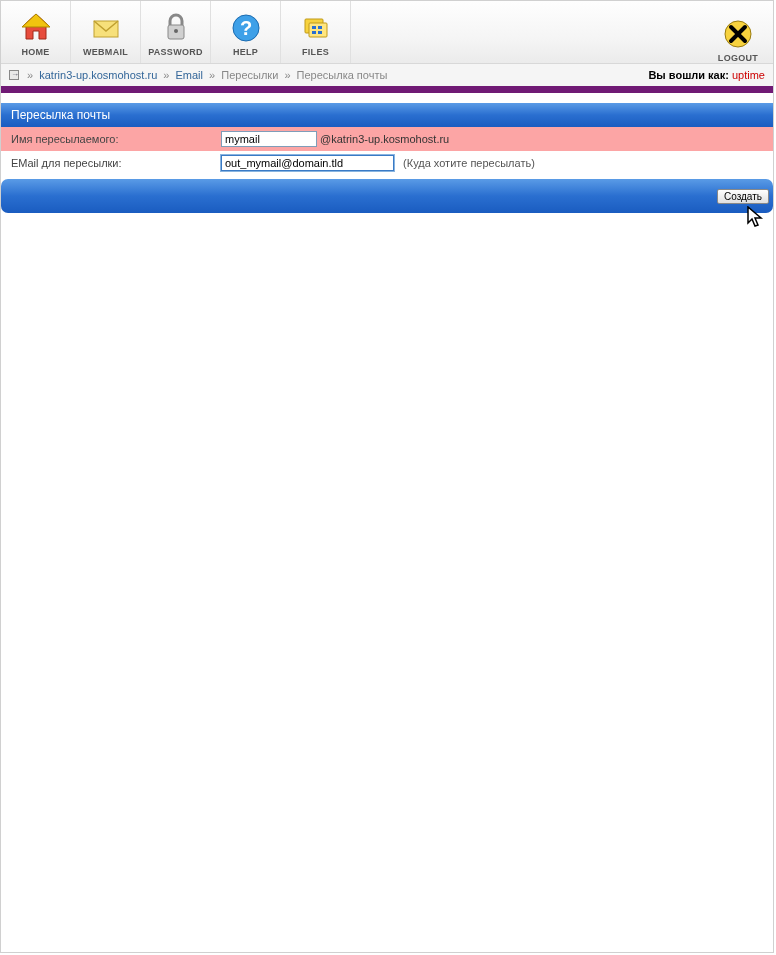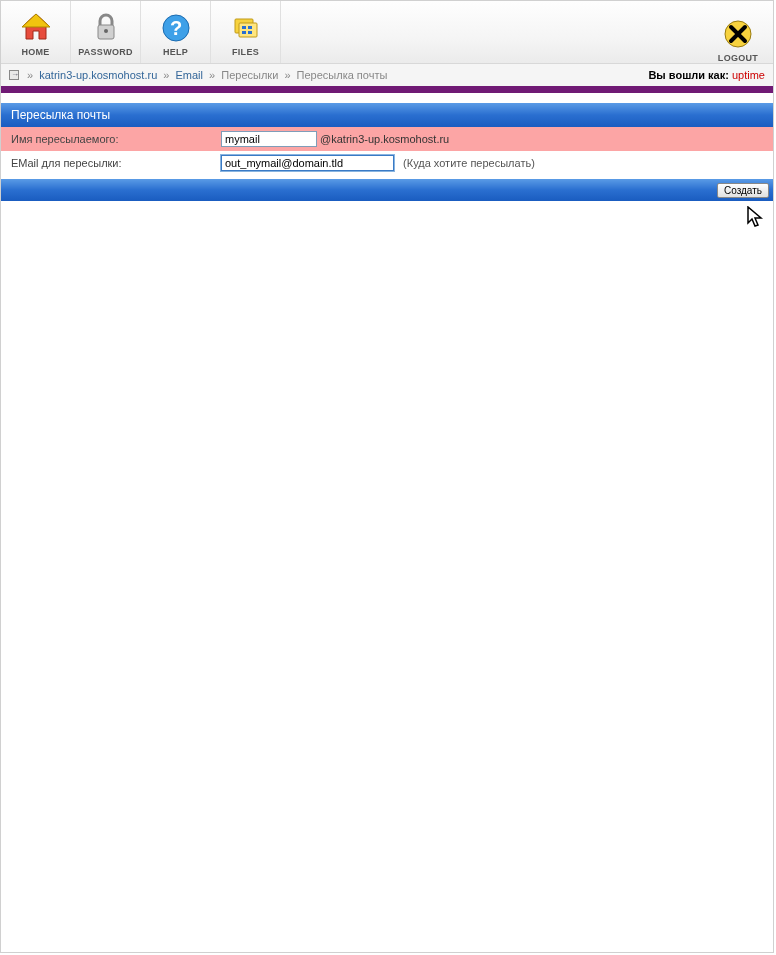--- a/index.html
+++ b/index.html
@@ -91,26 +91,27 @@
     background: #fff;
   }
   .text-input.focused {
     border: 1px solid #3a7ac5;
     outline: 1px solid #88b4e0;
   }
   .domain-suffix { color: #333; }
   .hint { color: #555; margin-left: 6px; }
   .footer-bar {
     background: linear-gradient(to bottom, #5a9be6 0%, #2a6fd0 50%, #1a5cc0 100%);
-    height: 22px;
+    height: 34px;
     display: flex;
     justify-content: flex-end;
     align-items: center;
     padding: 0 4px;
     margin-top: 4px;
+    border-radius: 7px;
   }
   .submit-btn {
     font-family: Verdana, sans-serif;
     font-size: 10px;
     padding: 1px 6px;
     background: linear-gradient(to bottom, #fefefe, #e0e0e0);
     border: 1px solid #888;
     border-radius: 2px;
     cursor: pointer;
   }
@@ -147,20 +148,29 @@
   <div class="toolbar">
     <div class="toolbar-left">
       <div class="toolbar-item">
         <div class="toolbar-icon">
           <svg width="34" height="34" viewBox="0 0 34 34">
             <polygon points="17,3 30,15 27,15 27,28 20,28 20,20 14,20 14,28 7,28 7,15 4,15" fill="#e74c3c" stroke="#a02818" stroke-width="1"></polygon>
             <polygon points="17,3 31,16 3,16" fill="#f1c40f" stroke="#b08800" stroke-width="1"></polygon>
           </svg>
         </div>
         <div class="toolbar-label">HOME</div>
+      </div>
+      <div class="toolbar-item">
+        <div class="toolbar-icon">
+          <svg width="34" height="34" viewBox="0 0 34 34">
+            <rect x="5" y="10" width="24" height="16" fill="#f7e07a" stroke="#c0a030" stroke-width="1"></rect>
+            <polyline points="5,10 17,20 29,10" fill="none" stroke="#c0a030" stroke-width="1.5"></polyline>
+          </svg>
+        </div>
+        <div class="toolbar-label">WEBMAIL</div>
       </div>
       <div class="toolbar-item">
         <div class="toolbar-icon">
           <svg width="34" height="34" viewBox="0 0 34 34">
             <path d="M11 14 v-4 a6 6 0 0 1 12 0 v4" fill="none" stroke="#888" stroke-width="3"></path>
             <rect x="9" y="14" width="16" height="14" rx="2" fill="#d0d0d0" stroke="#888" stroke-width="1"></rect>
             <circle cx="17" cy="20" r="2" fill="#666"></circle>
           </svg>
         </div>
         <div class="toolbar-label">PASSWORD</div>

